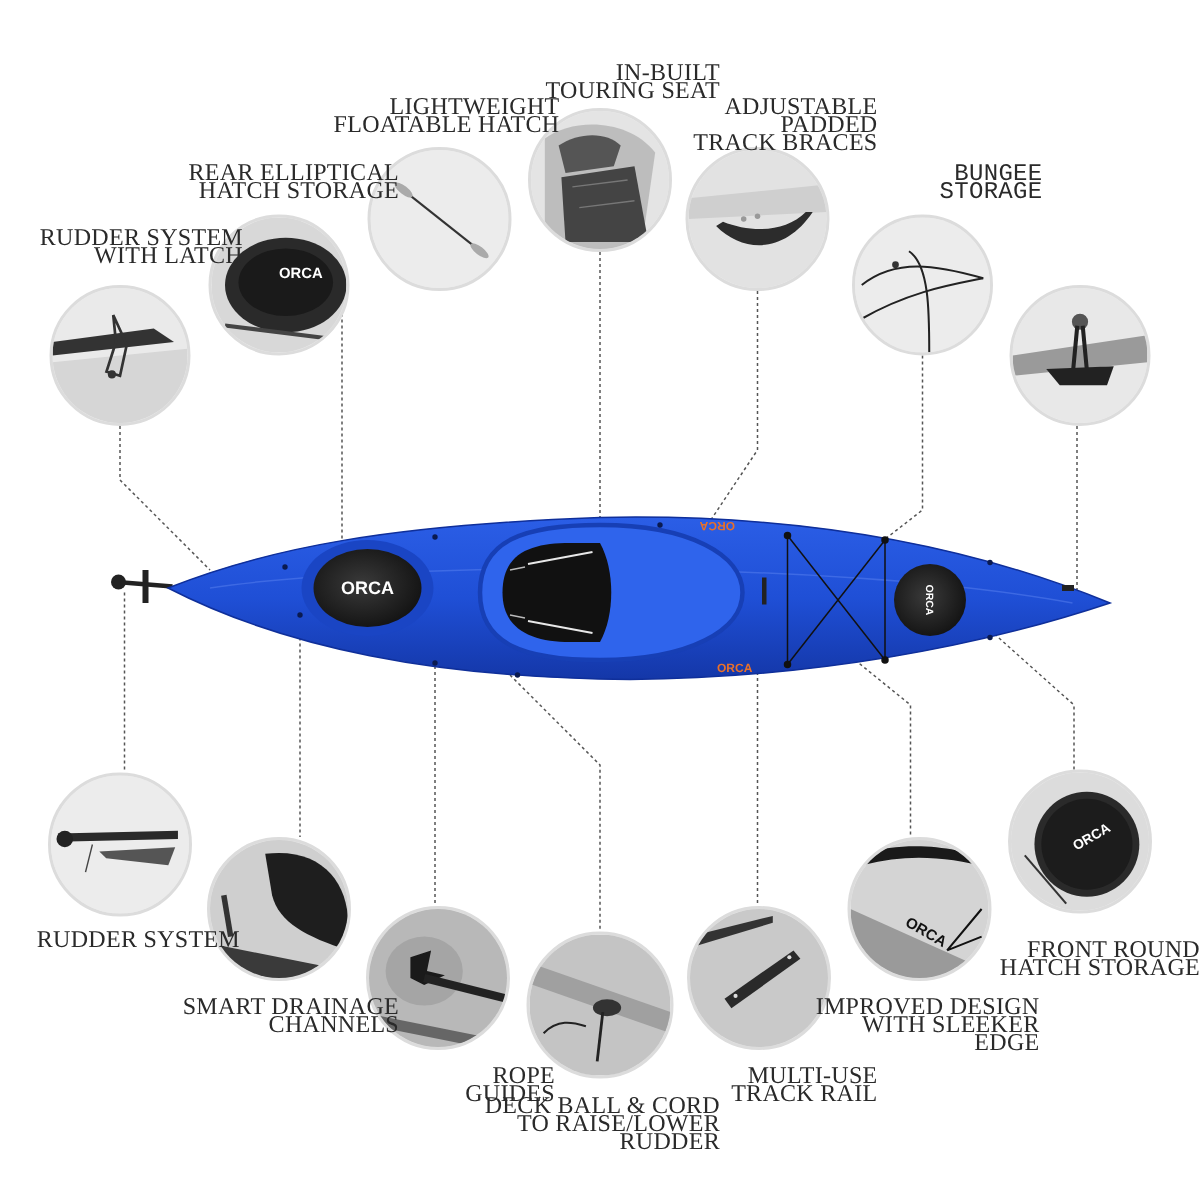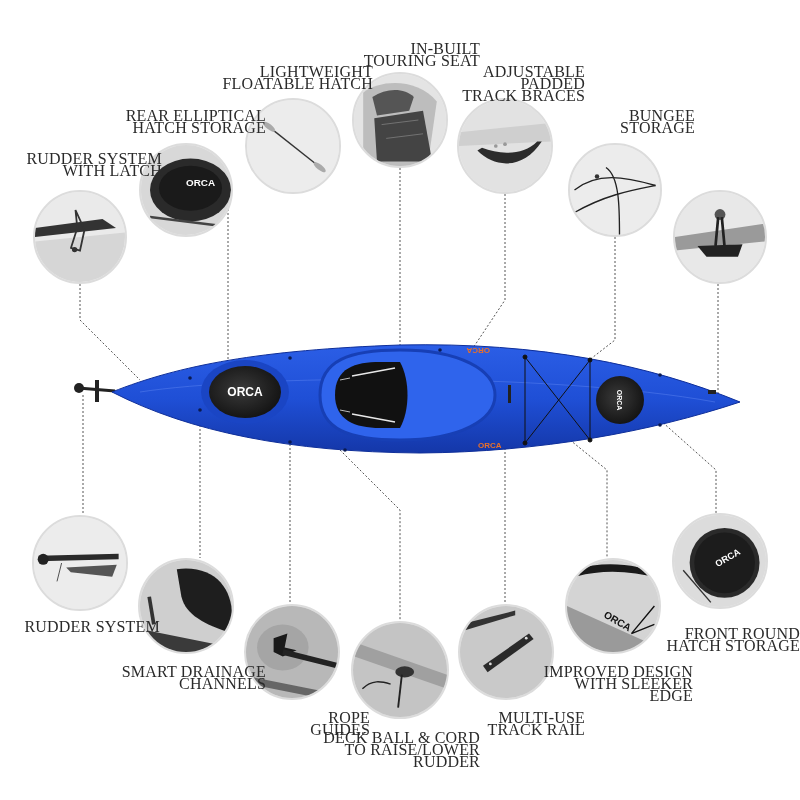--- a/index.html
+++ b/index.html
@@ -261,21 +261,21 @@
   <div class="feature-label" style="left:82px;top:153px;">RUDDER SYSTEM
 WITH LATCH</div>
   <div class="feature-label" style="left:186px;top:110px;">REAR ELLIPTICAL
 HATCH STORAGE</div>
   <div class="feature-label" style="left:293px;top:66px;">LIGHTWEIGHT
 FLOATABLE HATCH</div>
   <div class="feature-label" style="left:400px;top:43px;">IN-BUILT
 TOURING SEAT</div>
   <div class="feature-label" style="left:505px;top:66px;">ADJUSTABLE PADDED
 TRACK BRACES</div>
-  <div class="feature-label" style="left:615px;top:110px;">BUNGEE
+  <div class="feature-label" style="left:615px;top:110px;font-family:Liberation Mono, monospace;">BUNGEE
 STORAGE</div>
   <div class="feature-label" style="left:80px;top:621px;">RUDDER SYSTEM</div>
   <div class="feature-label" style="left:186px;top:666px;">SMART DRAINAGE
 CHANNELS</div>
   <div class="feature-label" style="left:290px;top:712px;">ROPE
 GUIDES</div>
   <div class="feature-label" style="left:400px;top:732px;">DECK BALL &amp; CORD
 TO RAISE/LOWER RUDDER</div>
   <div class="feature-label" style="left:613px;top:666px;">IMPROVED DESIGN
 WITH SLEEKER EDGE</div>

